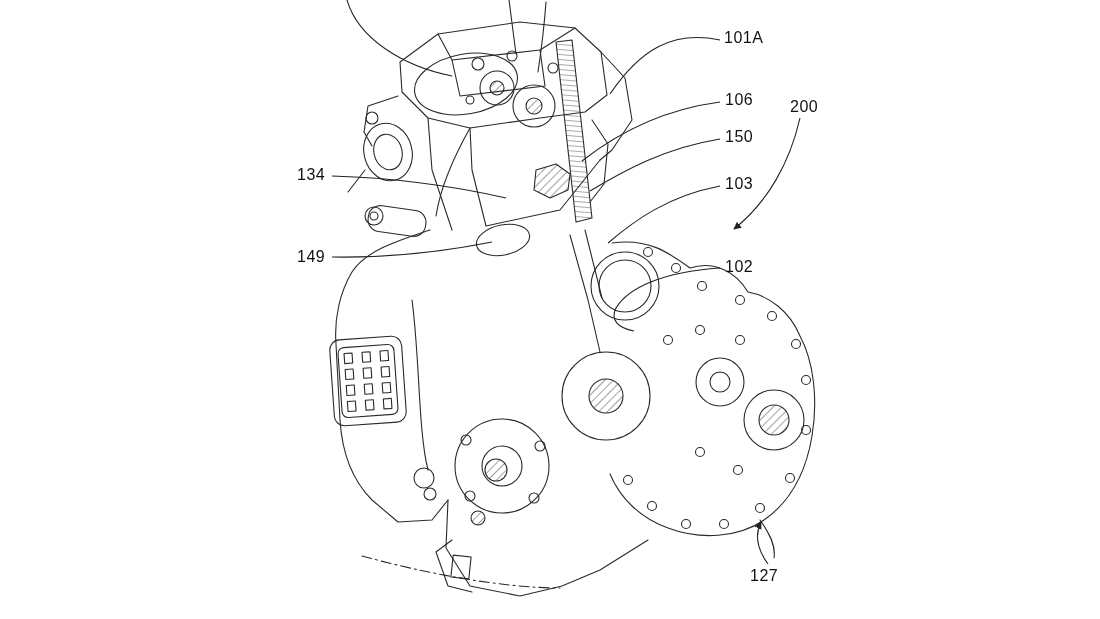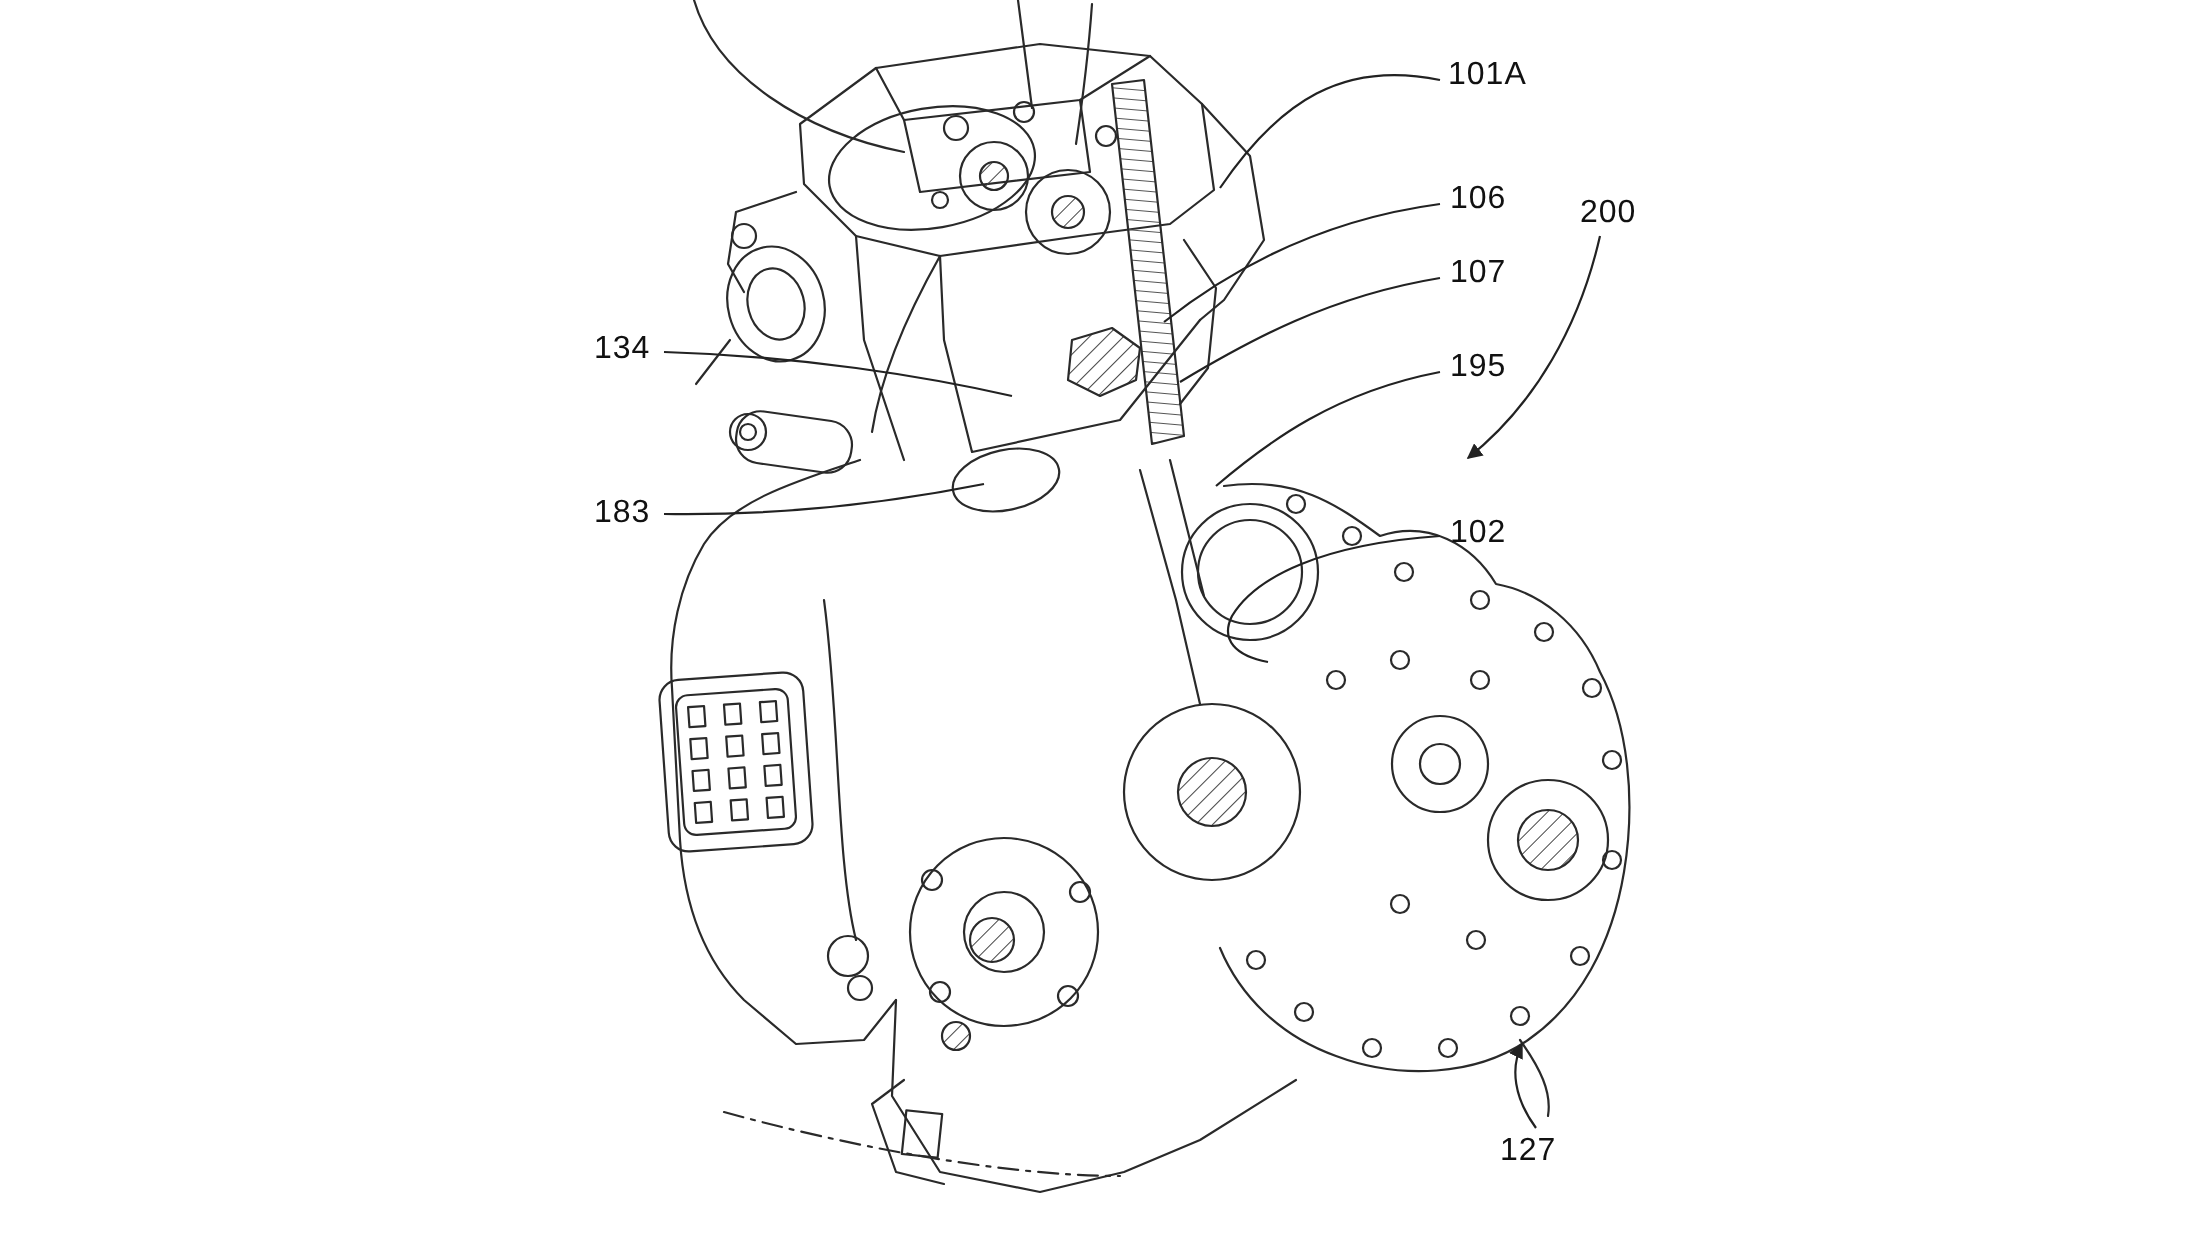--- a/index.html
+++ b/index.html
@@ -183,21 +183,21 @@
       <path d="M720,268 C662,272 628,288 616,308 C610,320 618,328 634,331"></path>
       <path d="M800,118 C790,162 768,202 734,229" marker-end="url(#arrow)"></path>
       <path d="M332,176 C400,178 462,188 506,198"></path>
       <path d="M332,257 C395,258 452,250 492,242"></path>
       <path d="M768,564 C757,549 755,534 761,522" marker-end="url(#arrow)"></path>
     </g>
   </svg>
 
   <span class="ref-label" style="left:724px;top:29px;">101A</span>
   <span class="ref-label" style="left:725px;top:91px;">106</span>
-  <span class="ref-label" style="left:725px;top:128px;">107</span>
-  <span class="ref-label" style="left:725px;top:175px;">195</span>
+  <span class="ref-label" style="left:725px;top:128px;">150</span>
+  <span class="ref-label" style="left:725px;top:175px;">103</span>
   <span class="ref-label" style="left:725px;top:258px;">102</span>
   <span class="ref-label" style="left:790px;top:98px;">200</span>
   <span class="ref-label" style="left:297px;top:166px;">134</span>
-  <span class="ref-label" style="left:297px;top:248px;">183</span>
+  <span class="ref-label" style="left:297px;top:248px;">149</span>
   <span class="ref-label" style="left:750px;top:567px;">127</span>
 
 </div>
 
 </body></html>

